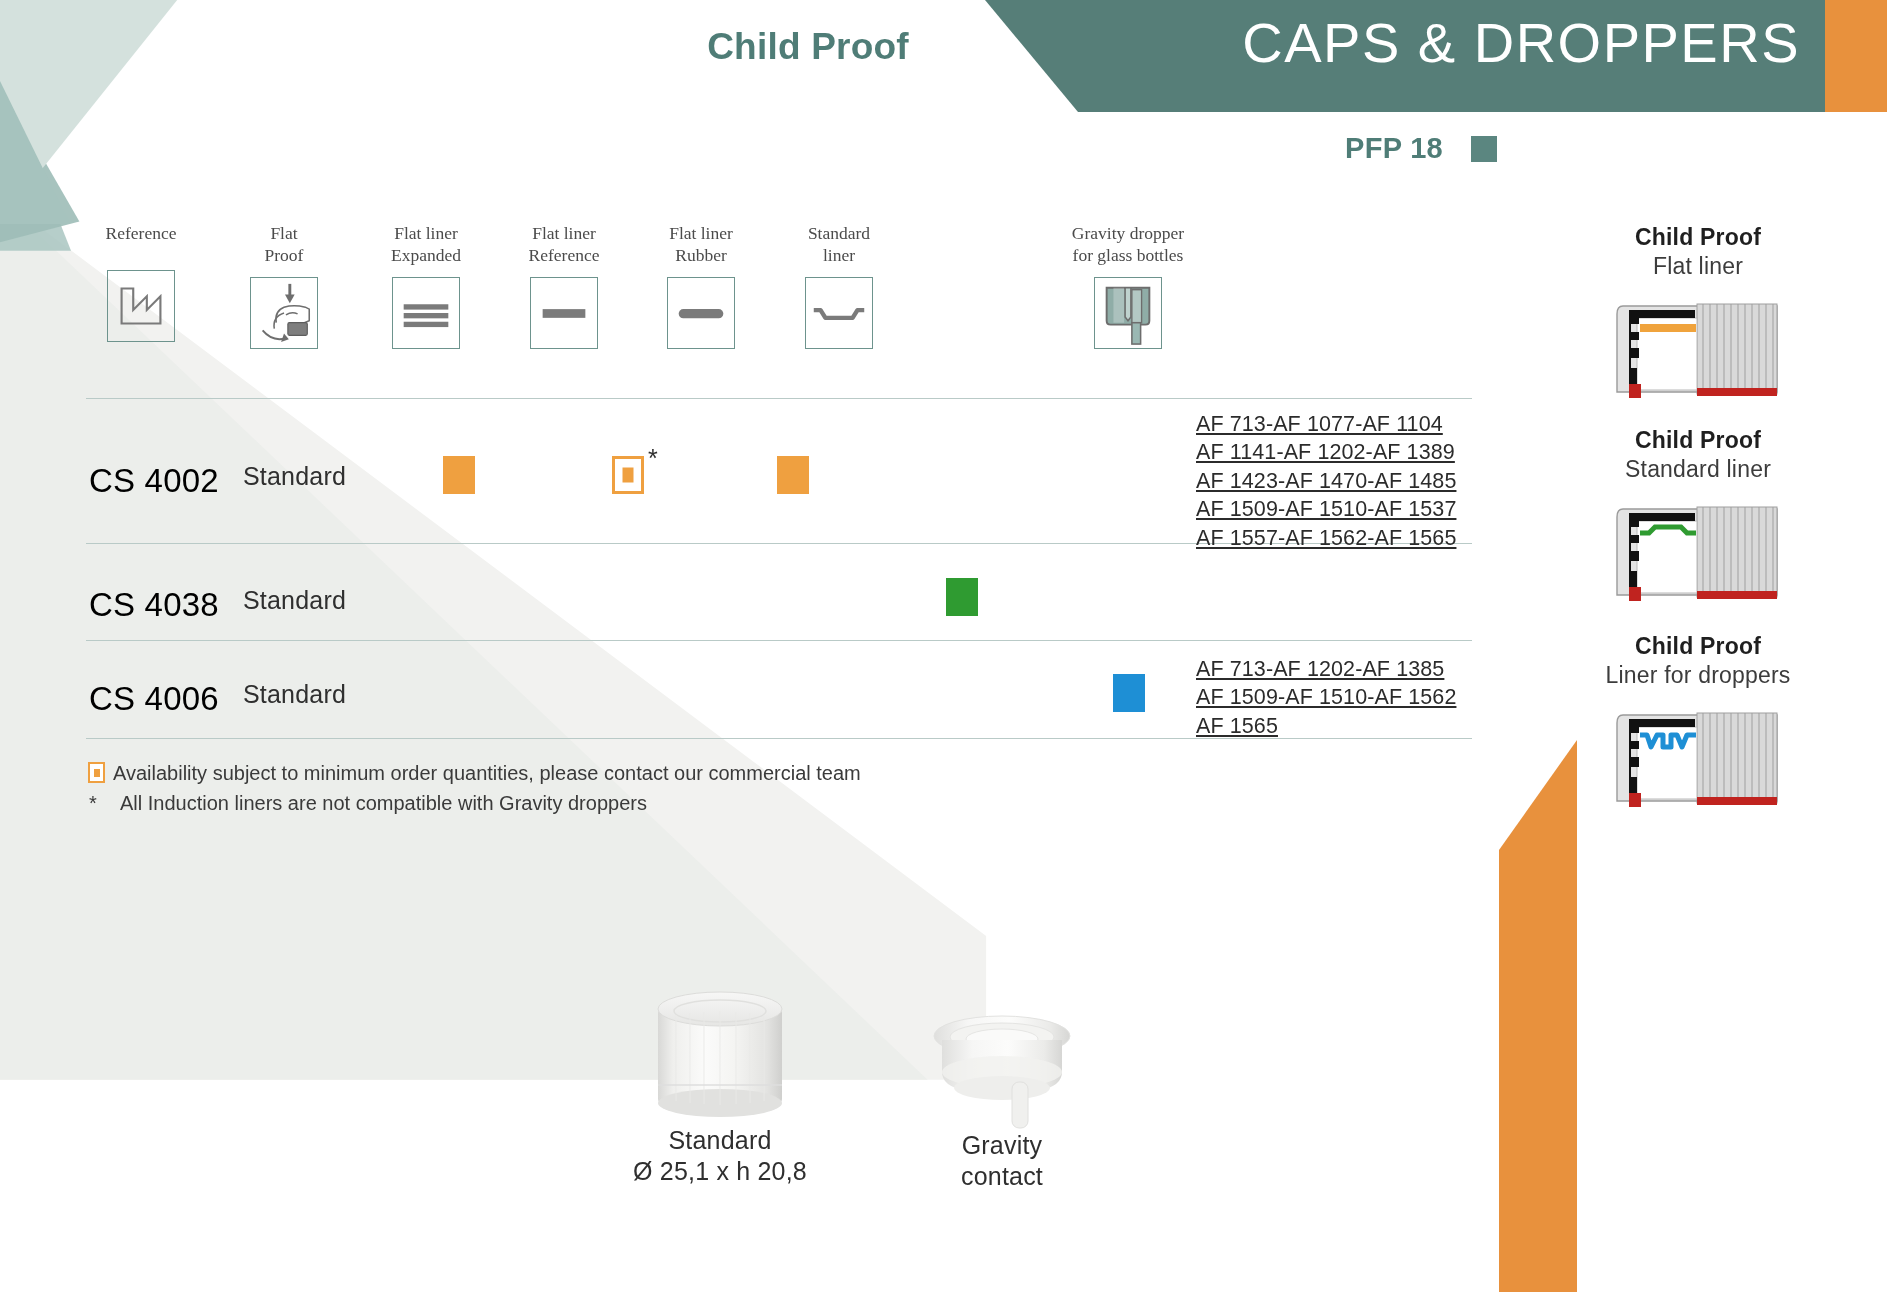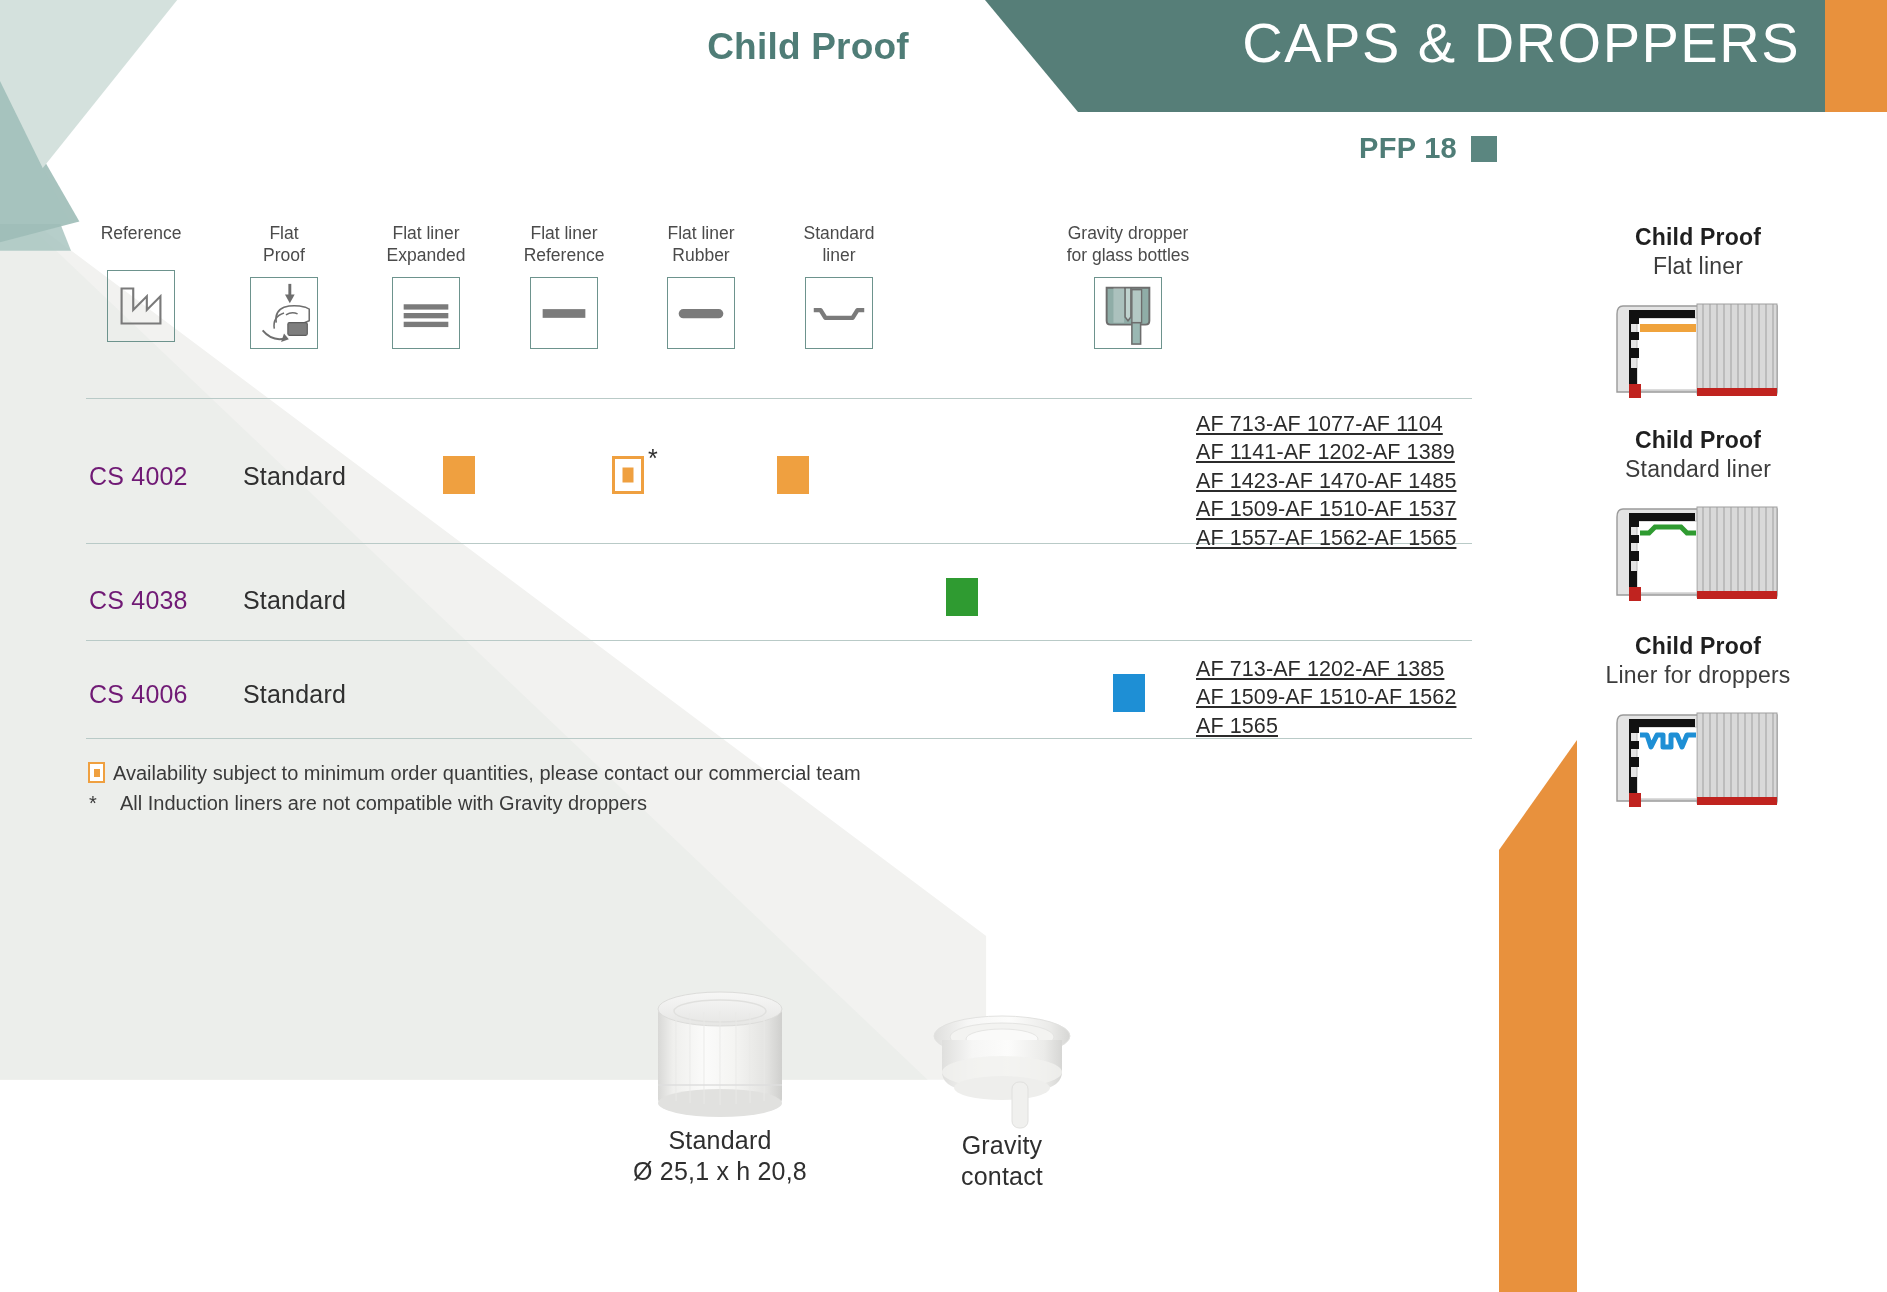--- a/index.html
+++ b/index.html
@@ -27,44 +27,44 @@
     color: #4f7d77;
   }
   .hdr-title-right {
     position: absolute; left: 1100px; top: 10px; width: 700px;
     text-align: right;
     font-size: 56px; font-weight: 300; letter-spacing: 1.5px;
     color: #ffffff;
   }
   .pfp-wrap {
     position: absolute; right: 80px; top: 132px;
-    display: flex; align-items: center; gap: 14px;
+    display: flex; align-items: center; gap: 28px;
   }
   .pfp-label { font-size: 29px; font-weight: bold; color: #4f7d77; letter-spacing:.3px;}
   .pfp-chip { width: 26px; height: 26px; background: #5b8680; }
 
   
-  .colhead { position: absolute; }
+  .colhead { position: absolute; font-family: Liberation Serif, serif; }
   .colhead .cap {
     font-size: 17.5px; color: #4b4b4b; text-align: center;
     line-height: 1.28; width: 100%;
   }
   .icon-box {
     width: 68px; height: 72px; border: 1.6px solid #6d938d;
     background: rgba(255,255,255,.0);
     margin: 10px auto 0; position: relative;
   }
   .icon-box svg { display: block; width: 100%; height: 100%; }
 
   
   .rule {
     position: absolute; left: 86px; width: 1386px; height: 1px;
     background: #b9cac7;
   }
-  .row-ref { position: absolute; font-size: 25px; color: #701a75; letter-spacing:.2px;}
+  .row-ref { position: absolute; font-size: 33px; color: #000000; letter-spacing:.2px;}
   .row-std { position: absolute; font-size: 25px; color: #2f2f2f; letter-spacing:.2px;}
   .swatch { position: absolute; width: 32px; height: 38px; }
   .swatch.orange { background: #efa040; }
   .swatch.green  { background: #2f9b31; }
   .swatch.blue   { background: #1e8fd5; }
   .swatch.hollow {
     background: #ffffff; border: 3.5px solid #efa040;
   }
   .swatch.hollow i {
     position: absolute; left: 50%; top: 50%;

